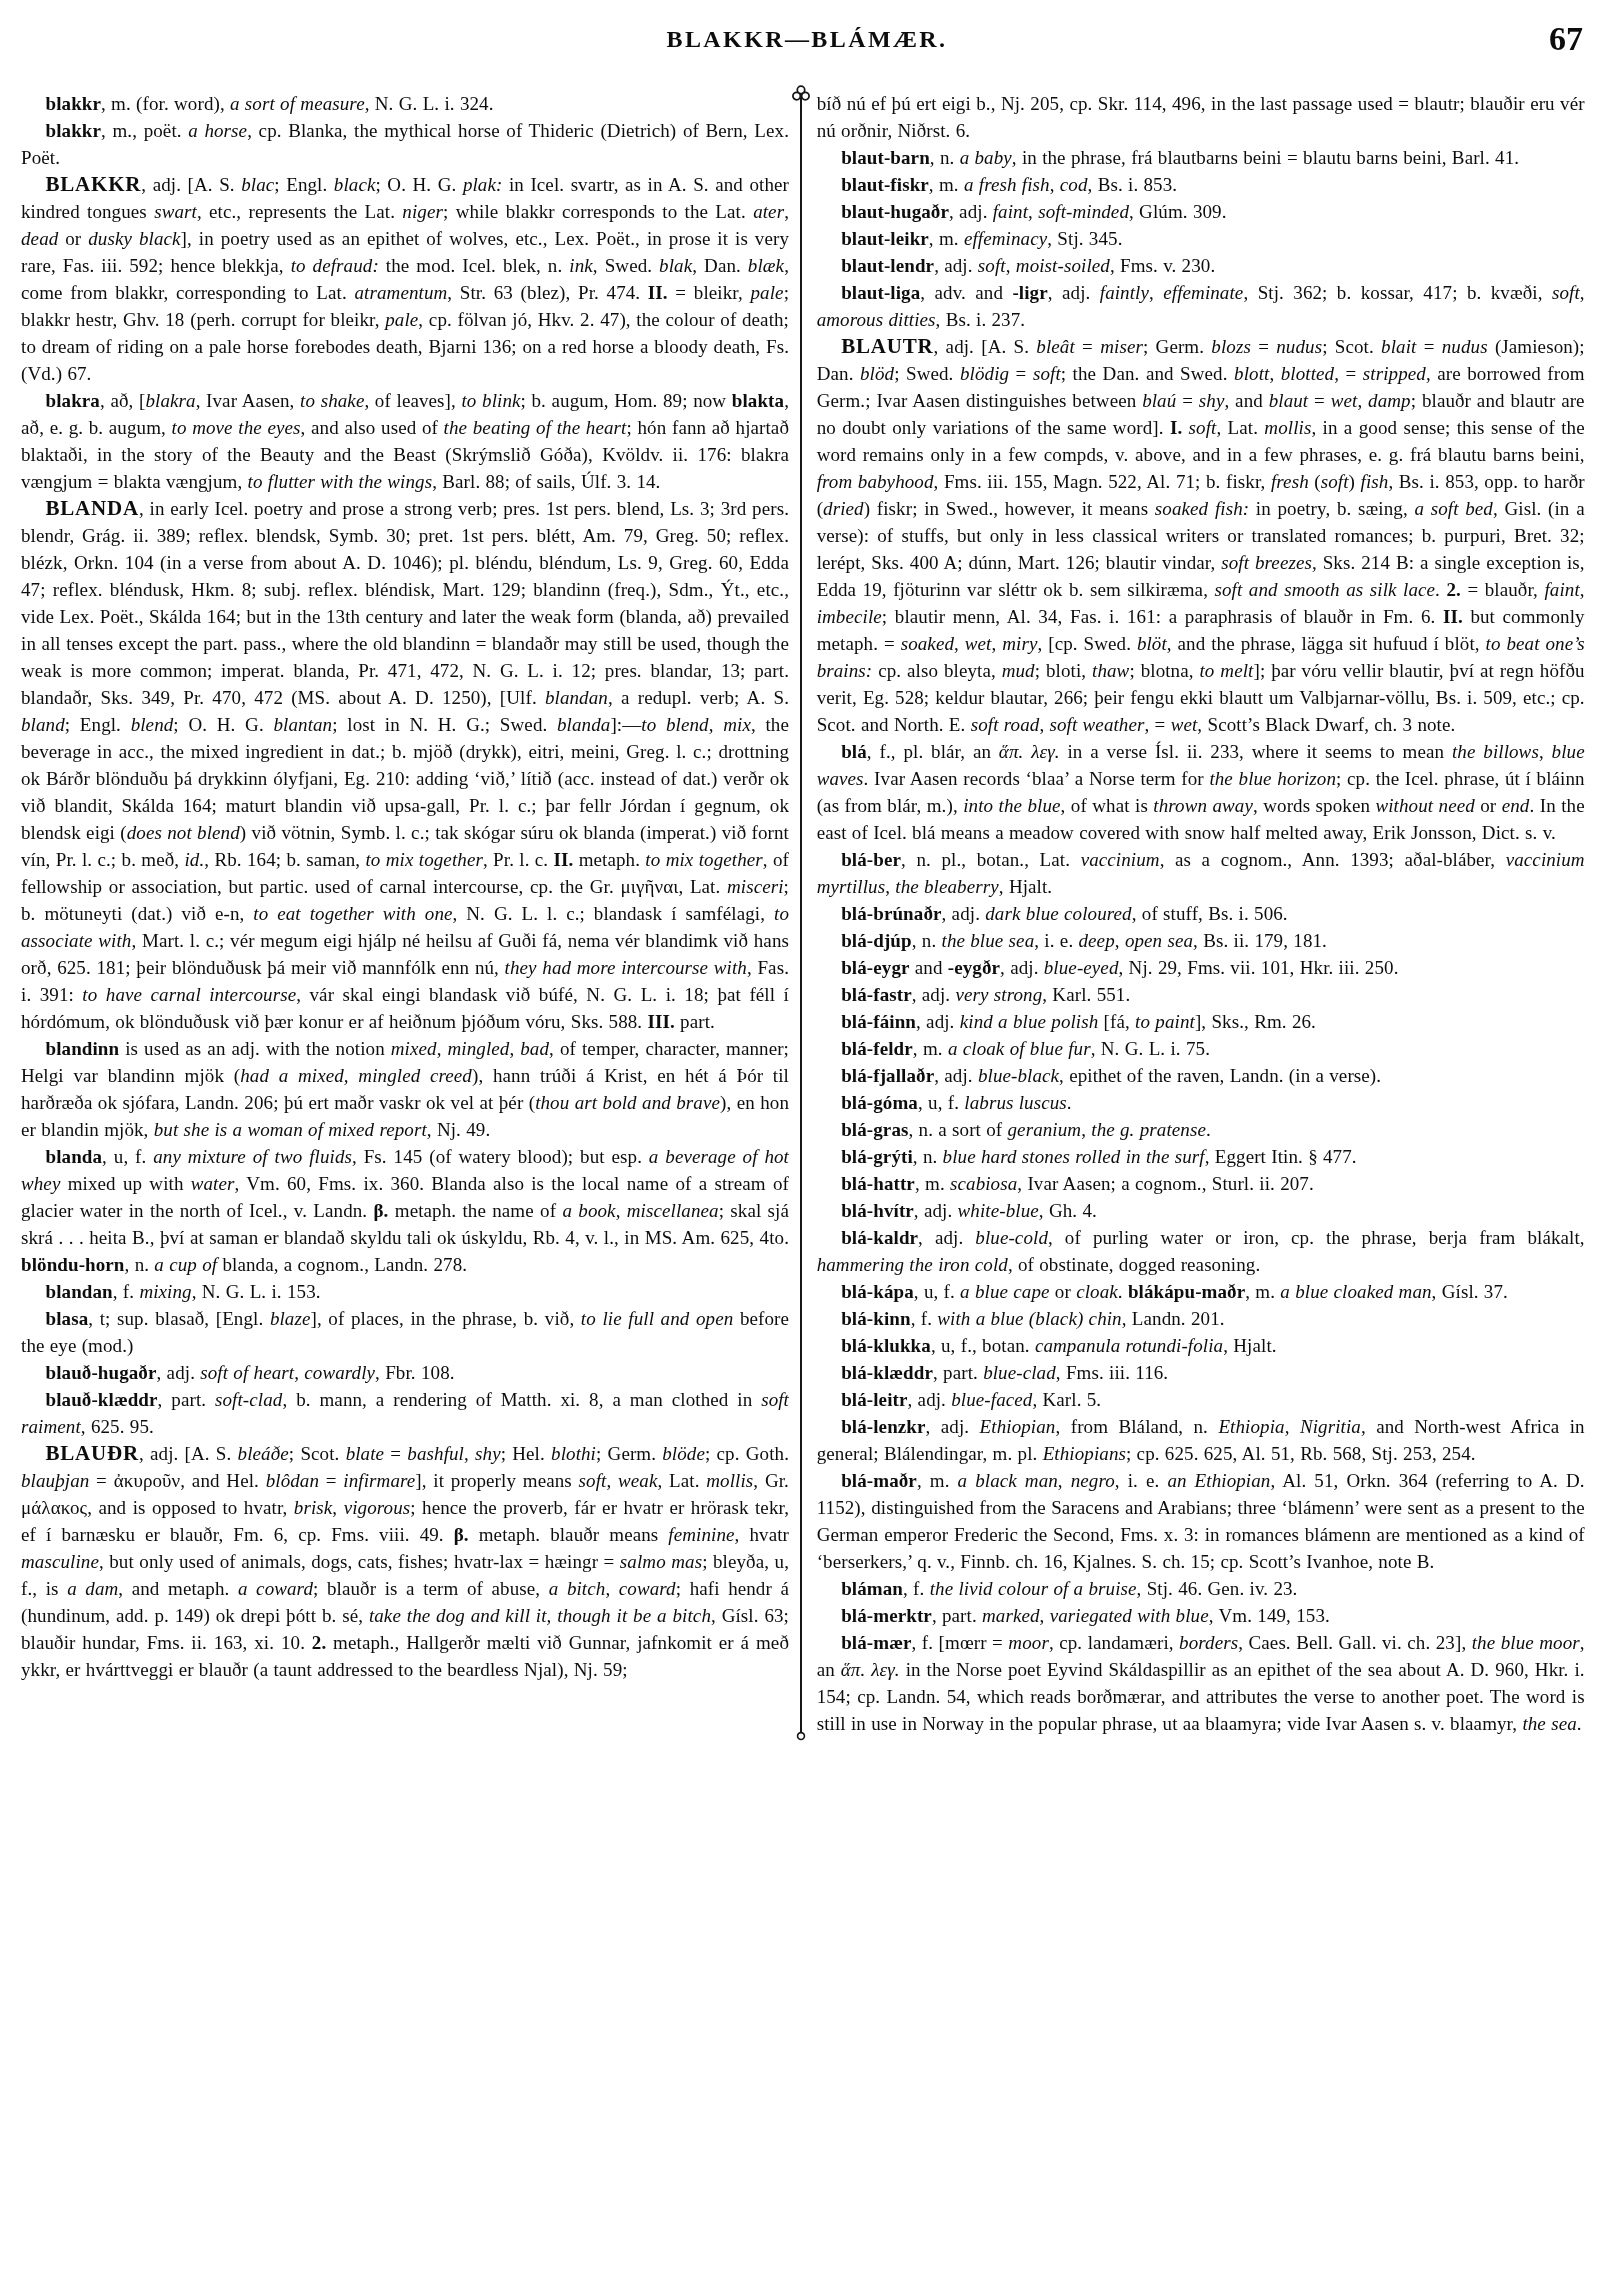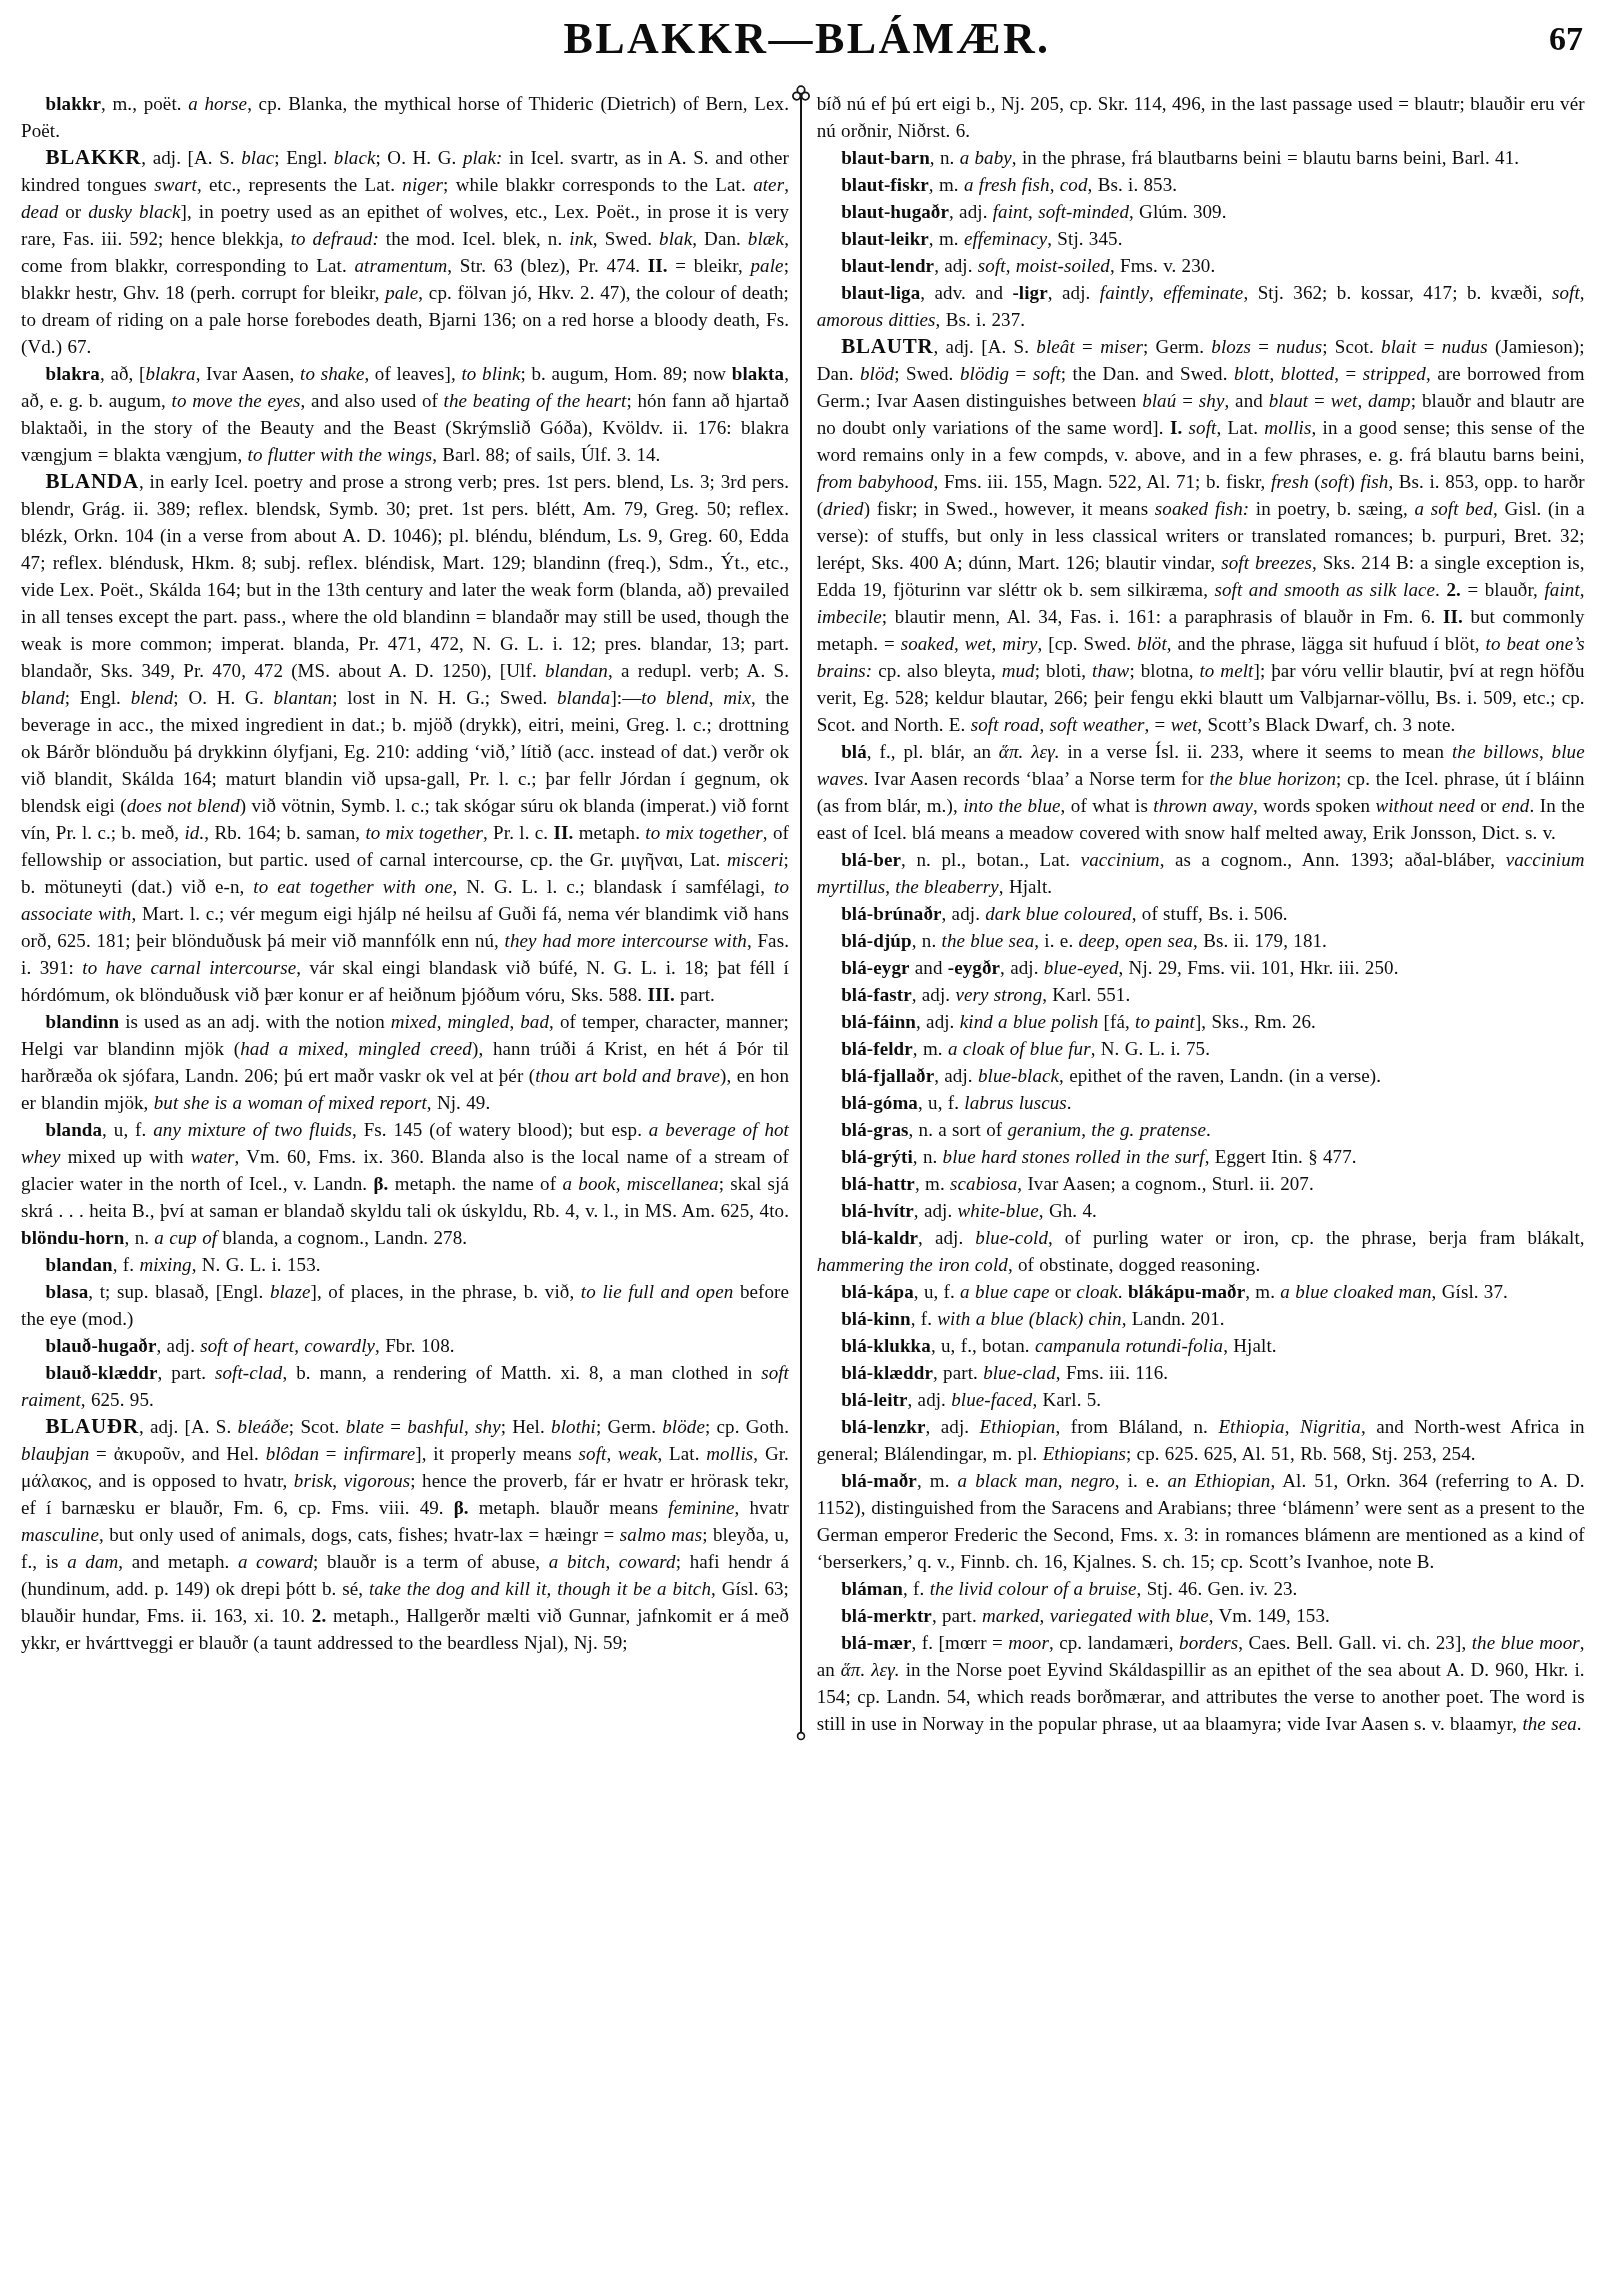--- a/index.html
+++ b/index.html
@@ -12,21 +12,21 @@
     font-family: "Liberation Serif", "DejaVu Serif", serif;
     box-sizing: border-box;
     padding: 13px 21px 8.2px 21px;
     position: relative;
     overflow: hidden;
   }
   .page-header { position: relative; height: 52px; margin-bottom: 24.5px; }
   .header-title {
     margin: 0;
     text-align: center;
-    font-size: 44px;
+    font-size: 24px;
     font-weight: bold;
     letter-spacing: 2.4px;
     line-height: 52px;
     font-family: "Liberation Serif", "DejaVu Serif", serif;
   }
   .page-number {
     position: absolute;
     right: 10px;
     top: 0;
     font-size: 34px;
@@ -63,20 +63,21 @@
 <body>
 
 <div class="page">
   <header class="page-header">
     <h1 class="header-title">BLAKKR—BLÁMÆR.</h1>
     <div class="page-number">67</div>
   </header>
 
   <div class="text-block">
     <div class="column left">
+        <p class="entry"><b>blakkr</b>, m. (for. word), <i>a sort of measure</i>, N. G. L. i. 324.</p>
         <p class="entry"><b>blakkr</b>, m., poët. <i>a horse</i>, cp. Blanka, the mythical horse of Thideric (Dietrich) of Bern, Lex. Poët.</p>
         <p class="entry"><b class="hw-caps">BLAKKR</b>, adj. [A. S. <i>blac</i>; Engl. <i>black</i>; O. H. G. <i>plak:</i> in Icel. svartr, as in A. S. and other kindred tongues <i>swart</i>, etc., represents the Lat. <i>niger</i>; while blakkr corresponds to the Lat. <i>ater</i>, <i>dead</i> or <i>dusky black</i>], in poetry used as an epithet of wolves, etc., Lex. Poët., in prose it is very rare, Fas. iii. 592; hence blekkja, <i>to defraud:</i> the mod. Icel. blek, n. <i>ink</i>, Swed. <i>blak</i>, Dan. <i>blæk</i>, come from blakkr, corresponding to Lat. <i>atramentum</i>, Str. 63 (blez), Pr. 474. <b>II.</b> = bleikr, <i>pale</i>; blakkr hestr, Ghv. 18 (perh. corrupt for bleikr, <i>pale</i>, cp. fölvan jó, Hkv. 2. 47), the colour of death; to dream of riding on a pale horse forebodes death, Bjarni 136; on a red horse a bloody death, Fs. (Vd.) 67.</p>
         <p class="entry"><b>blakra</b>, að, [<i>blakra</i>, Ivar Aasen, <i>to shake</i>, of leaves], <i>to blink</i>; b. augum, Hom. 89; now <b>blakta</b>, að, e. g. b. augum, <i>to move the eyes</i>, and also used of <i>the beating of the heart</i>; hón fann að hjartað blaktaði, in the story of the Beauty and the Beast (Skrýmslið Góða), Kvöldv. ii. 176: blakra vængjum = blakta vængjum, <i>to flutter with the wings</i>, Barl. 88; of sails, Úlf. 3. 14.</p>
         <p class="entry"><b class="hw-caps">BLANDA</b>, in early Icel. poetry and prose a strong verb; pres. 1st pers. blend, Ls. 3; 3rd pers. blendr, Grág. ii. 389; reflex. blendsk, Symb. 30; pret. 1st pers. blétt, Am. 79, Greg. 50; reflex. blézk, Orkn. 104 (in a verse from about A. D. 1046); pl. bléndu, bléndum, Ls. 9, Greg. 60, Edda 47; reflex. bléndusk, Hkm. 8; subj. reflex. bléndisk, Mart. 129; blandinn (freq.), Sdm., Ýt., etc., vide Lex. Poët., Skálda 164; but in the 13th century and later the weak form (blanda, að) prevailed in all tenses except the part. pass., where the old blandinn = blandaðr may still be used, though the weak is more common; imperat. blanda, Pr. 471, 472, N. G. L. i. 12; pres. blandar, 13; part. blandaðr, Sks. 349, Pr. 470, 472 (MS. about A. D. 1250), [Ulf. <i>blandan</i>, a redupl. verb; A. S. <i>bland</i>; Engl. <i>blend</i>; O. H. G. <i>blantan</i>; lost in N. H. G.; Swed. <i>blanda</i>]:—<i>to blend</i>, <i>mix</i>, the beverage in acc., the mixed ingredient in dat.; b. mjöð (drykk), eitri, meini, Greg. l. c.; drottning ok Bárðr blönduðu þá drykkinn ólyfjani, Eg. 210: adding ‘við,’ lítið (acc. instead of dat.) verðr ok við blandit, Skálda 164; maturt blandin við upsa-gall, Pr. l. c.; þar fellr Jórdan í gegnum, ok blendsk eigi (<i>does not blend</i>) við vötnin, Symb. l. c.; tak skógar súru ok blanda (imperat.) við fornt vín, Pr. l. c.; b. með, <i>id.</i>, Rb. 164; b. saman, <i>to mix together</i>, Pr. l. c. <b>II.</b> metaph. <i>to mix together</i>, of fellowship or association, but partic. used of carnal intercourse, cp. the Gr. μιγῆναι, Lat. <i>misceri</i>; b. mötuneyti (dat.) við e-n, <i>to eat together with one</i>, N. G. L. l. c.; blandask í samfélagi, <i>to associate with</i>, Mart. l. c.; vér megum eigi hjálp né heilsu af Guði fá, nema vér blandimk við hans orð, 625. 181; þeir blönduðusk þá meir við mannfólk enn nú, <i>they had more intercourse with</i>, Fas. i. 391: <i>to have carnal intercourse</i>, vár skal eingi blandask við búfé, N. G. L. i. 18; þat féll í hórdómum, ok blönduðusk við þær konur er af heiðnum þjóðum vóru, Sks. 588. <b>III.</b> part.</p>
         <p class="entry"><b>blandinn</b> is used as an adj. with the notion <i>mixed</i>, <i>mingled</i>, <i>bad</i>, of temper, character, manner; Helgi var blandinn mjök (<i>had a mixed, mingled creed</i>), hann trúði á Krist, en hét á Þór til harðræða ok sjófara, Landn. 206; þú ert maðr vaskr ok vel at þér (<i>thou art bold and brave</i>), en hon er blandin mjök, <i>but she is a woman of mixed report</i>, Nj. 49.</p>
         <p class="entry"><b>blanda</b>, u, f. <i>any mixture of two fluids</i>, Fs. 145 (of watery blood); but esp. <i>a beverage of hot whey</i> mixed up with <i>water</i>, Vm. 60, Fms. ix. 360. Blanda also is the local name of a stream of glacier water in the north of Icel., v. Landn. <b>β.</b> metaph. the name of <i>a book</i>, <i>miscellanea</i>; skal sjá skrá . . . heita B., því at saman er blandað skyldu tali ok úskyldu, Rb. 4, v. l., in MS. Am. 625, 4to. <b>blöndu-horn</b>, n. <i>a cup of</i> blanda, a cognom., Landn. 278.</p>
         <p class="entry"><b>blandan</b>, f. <i>mixing</i>, N. G. L. i. 153.</p>
         <p class="entry"><b>blasa</b>, t; sup. blasað, [Engl. <i>blaze</i>], of places, in the phrase, b. við, <i>to lie full and open</i> before the eye (mod.)</p>
         <p class="entry"><b>blauð-hugaðr</b>, adj. <i>soft of heart</i>, <i>cowardly</i>, Fbr. 108.</p>
         <p class="entry"><b>blauð-klæddr</b>, part. <i>soft-clad</i>, b. mann, a rendering of Matth. xi. 8, a man clothed in <i>soft raiment</i>, 625. 95.</p>

